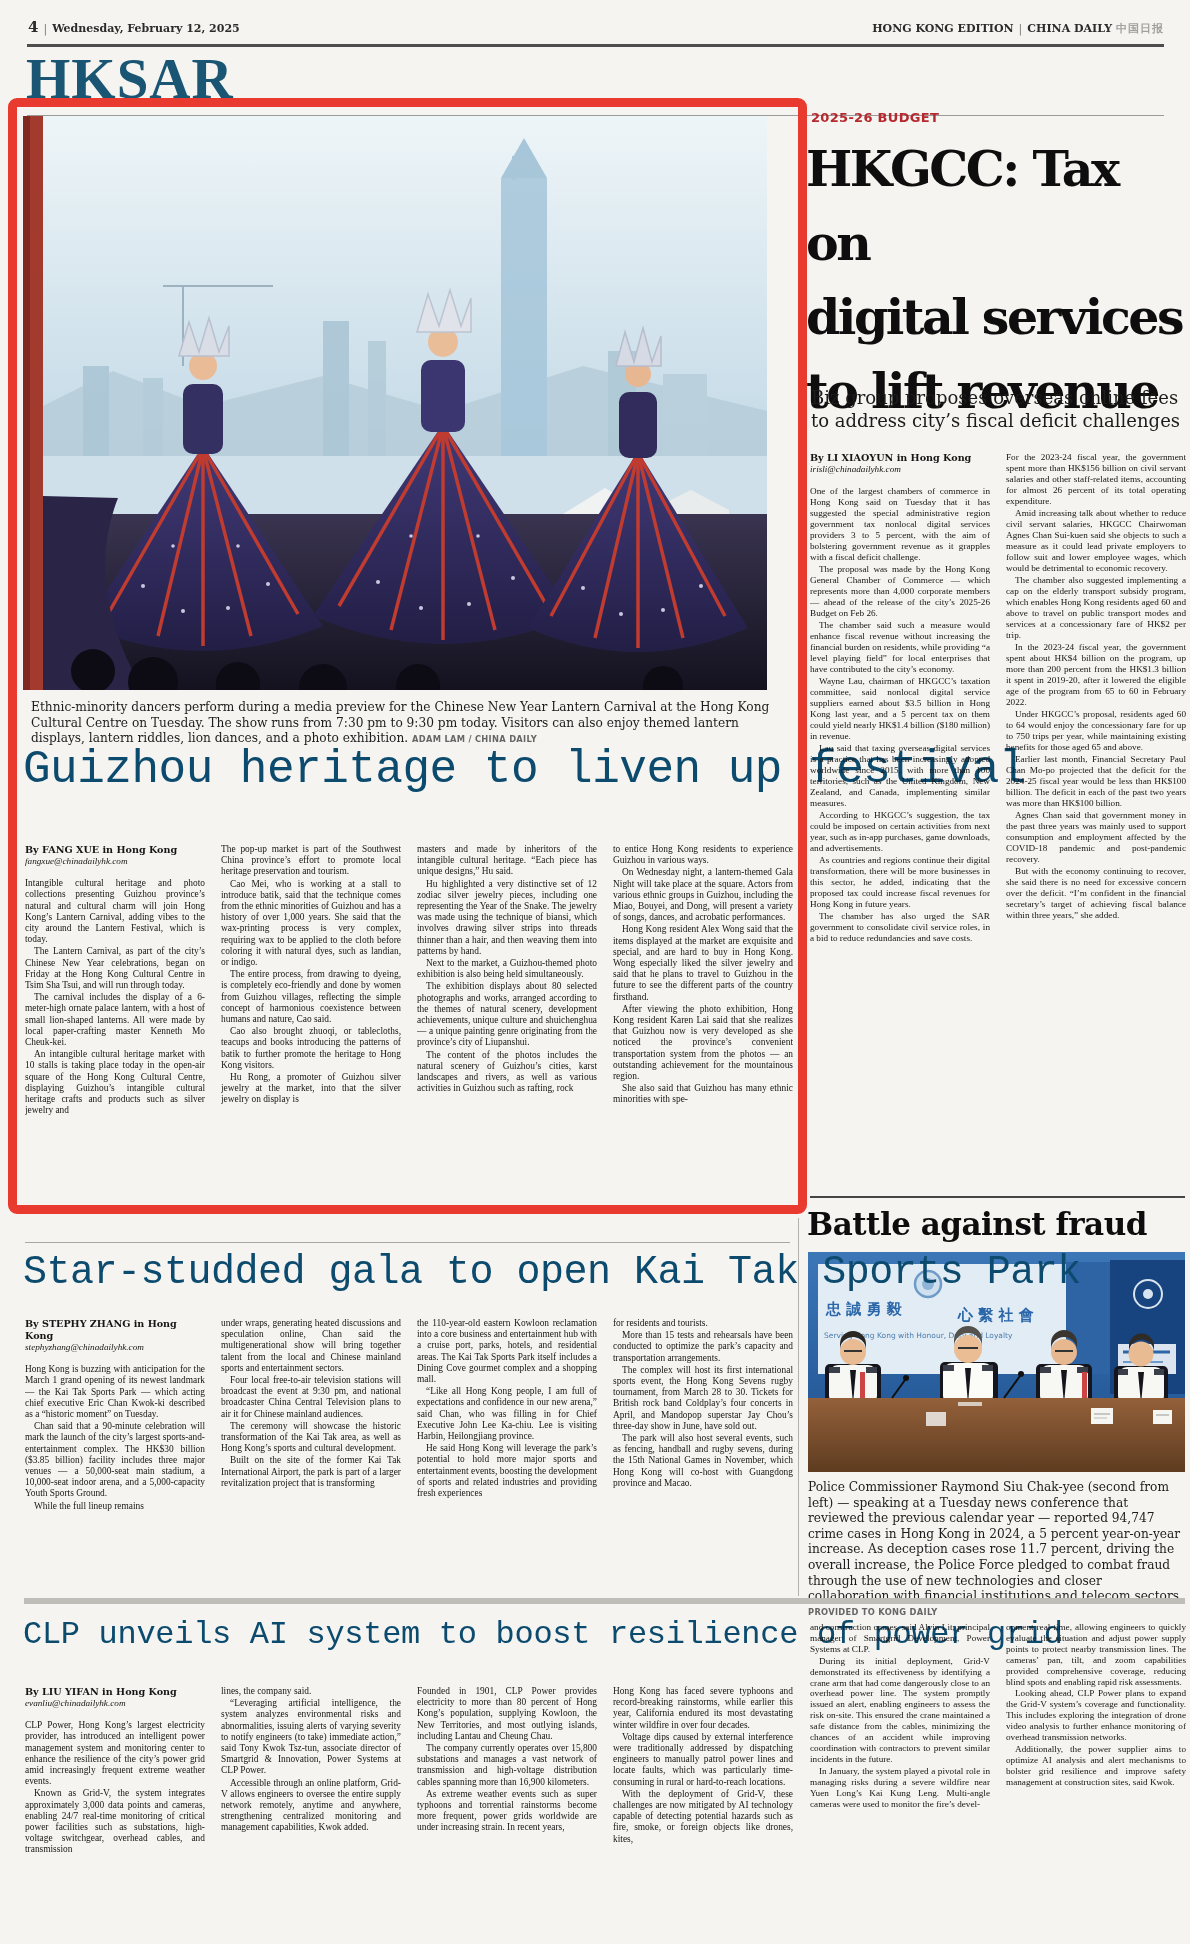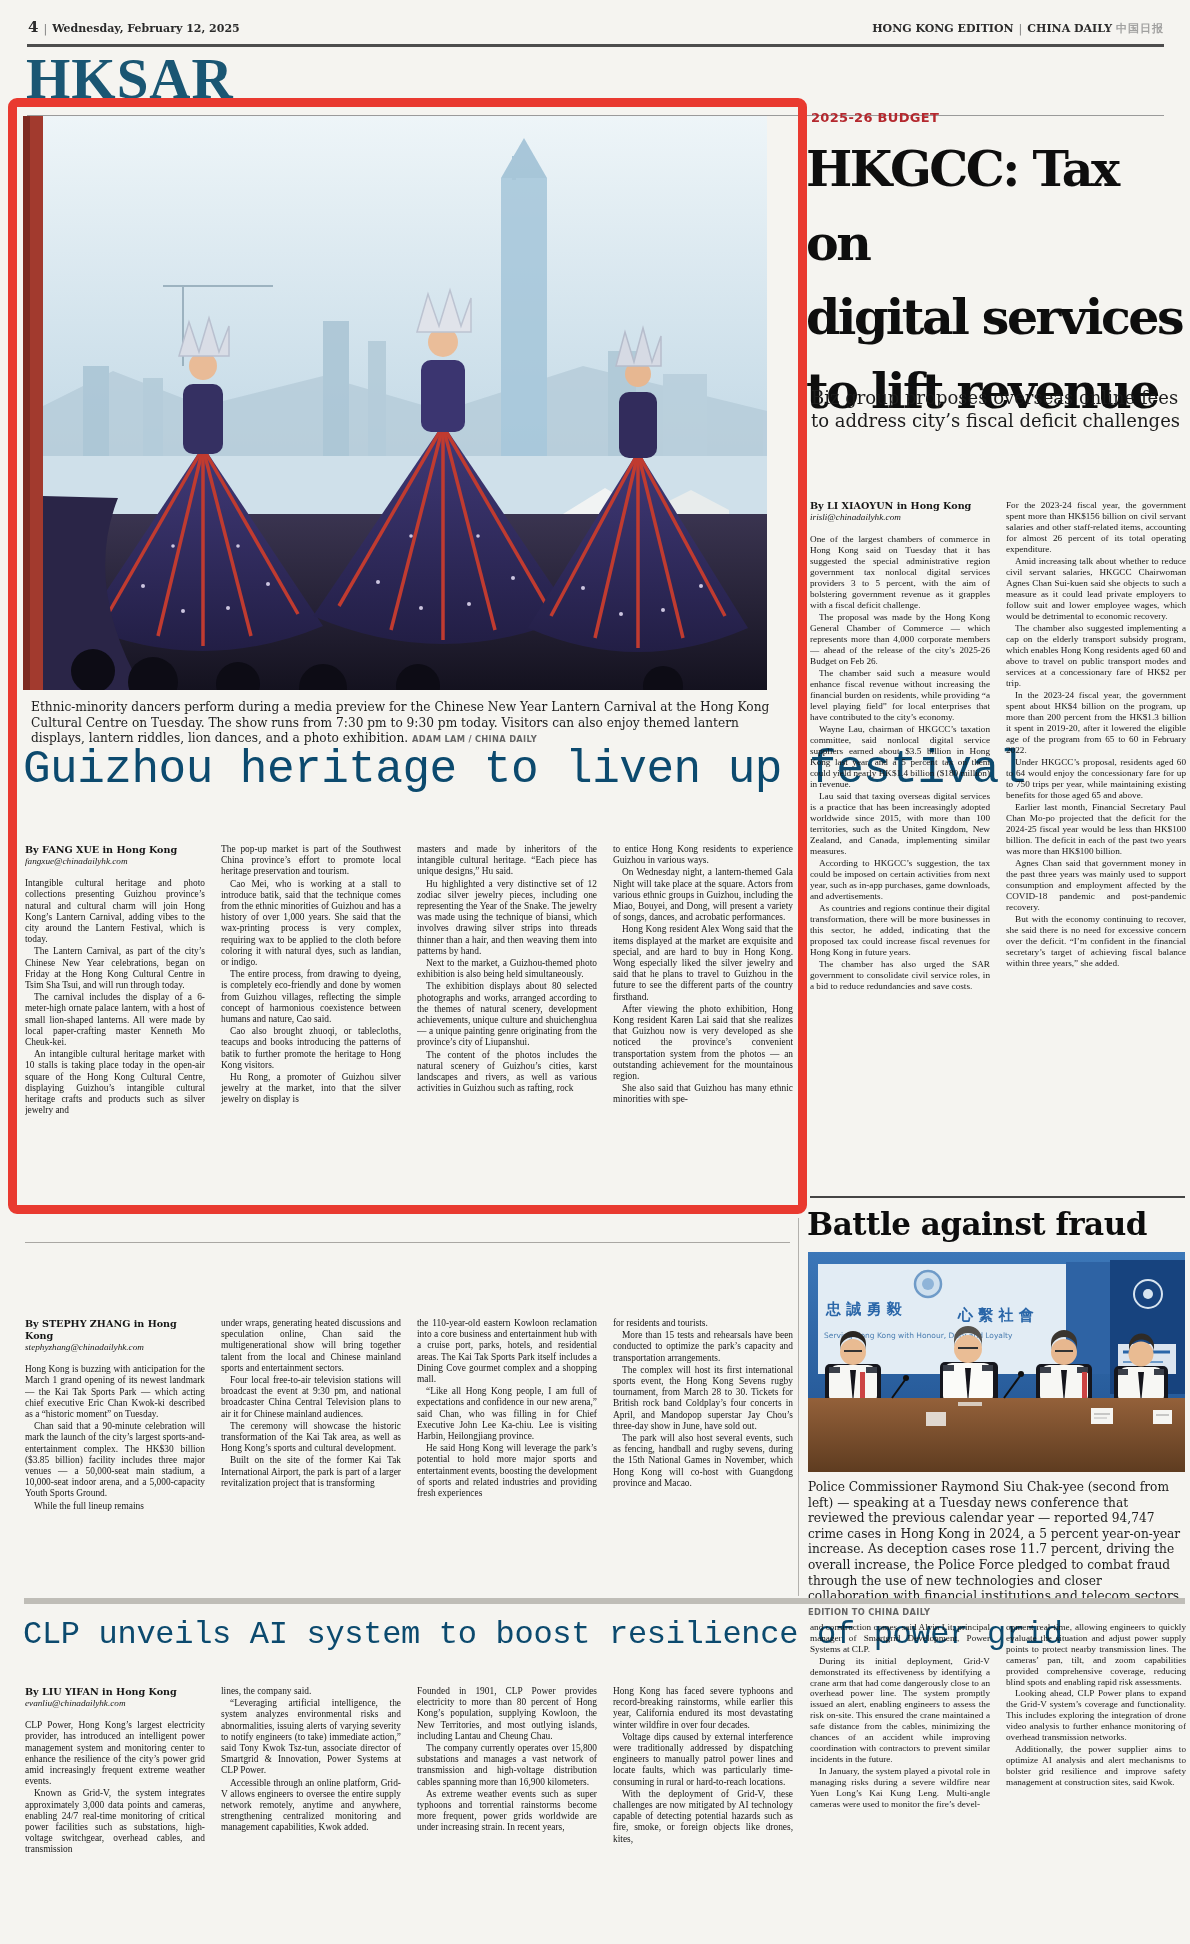--- a/index.html
+++ b/index.html
@@ -26,21 +26,21 @@
   .lead-photo{position:absolute;left:23px;top:116px;width:744px;height:574px;overflow:hidden;background:#cfe0ea;}
   .caption{position:absolute;font-family:"DejaVu Serif",serif;font-size:12.2px;line-height:15.6px;color:#1d1d1d;text-align:left;}
   .credit{font-family:"DejaVu Sans",sans-serif;font-size:8.3px;font-weight:bold;color:#666;letter-spacing:.3px;}
   .hairline-h{position:absolute;border-top:1px solid #a9a7a3;}
   .hairline-v{position:absolute;border-left:1px solid #b3b1ad;}
   .graybar{position:absolute;height:6px;background:#bfbdb7;}
   
   .kicker{position:absolute;left:811px;top:110px;font-family:"DejaVu Sans",sans-serif;font-weight:bold;font-size:13px;color:#b4282e;letter-spacing:.3px;}
   .hk-headline{position:absolute;left:806px;top:132px;width:382px;font-family:"DejaVu Serif",serif;font-weight:bold;font-size:49px;line-height:74px;letter-spacing:-2.5px;color:#0e0e0e;}
   .subhead{position:absolute;left:811px;top:386px;width:374px;font-family:"DejaVu Serif",serif;font-size:18px;line-height:23px;color:#1c1c1c;}
-  .hk-cols .col{font-size:9.2px;line-height:11px;margin-top:48px;}
+  .hk-cols .col{font-size:9.2px;line-height:11px;}
   
   .fraud-rule{position:absolute;left:810px;top:1196px;width:375px;border-top:2px solid #454545;}
   .fraud-headline{position:absolute;left:807px;top:1206px;font-family:"DejaVu Serif",serif;font-weight:bold;font-size:31px;color:#0d0d0d;letter-spacing:-0.5px;}
   .police-photo{position:absolute;left:808px;top:1252px;width:377px;height:220px;overflow:hidden;background:#24558f;}
 </style>
 </head>
 <body>
 
 <div class="page">
 
@@ -333,26 +333,27 @@
         <line x1="196" y1="146" x2="212" y2="124" stroke="#101010" stroke-width="2"></line>
           <circle cx="213" cy="122" r="3" fill="#101010"></circle>
         <line x1="84" y1="146" x2="97" y2="128" stroke="#101010" stroke-width="2"></line>
           <circle cx="98" cy="126" r="3" fill="#101010"></circle>
         <rect x="150" y="150" width="24" height="4" fill="#e8e6e0" opacity=".8"></rect>
       </g>
     </svg>
   </div>
   <div class="caption" style="left:808px;top:1480px;width:377px;">
     <span>Police Commissioner Raymond Siu Chak-yee (second from left) — speaking at a Tuesday news conference that reviewed the previous calendar year — reported 94,747 crime cases in Hong Kong in 2024, a 5 percent year-on-year increase. As deception cases rose 11.7 percent, driving the overall increase, the Police Force pledged to combat fraud through the use of new technologies and closer collaboration with financial institutions and telecom sectors.</span>
-    <div class="credit">EDITION TO CHINA DAILY</div>
+    <div class="credit">PROVIDED TO KONG DAILY</div>
   </div>
 
   <div class="hairline-h" style="left:25px;top:1242px;width:765px;"></div>
   <div class="hairline-v" style="left:798px;top:1218px;height:378px;"></div>
 
+  <div class="headline" style="left:23px;top:1252px;font-size:40px;">Star-studded gala to open Kai Tak Sports Park</div>
   <div class="cols" style="left:25px;top:1318px;height:278px;">
     <div class="col" style="height:278px;">
       <div class="byline">By STEPHY ZHANG in Hong Kong</div>
       <div class="bemail">stephyzhang@chinadailyhk.com</div>
       <div>
           <p>Hong Kong is buzzing with anticipation for the March 1 grand opening of its newest landmark — the Kai Tak Sports Park — which acting chief executive Eric Chan Kwok-ki described as a “historic moment” on Tuesday.</p>
           <p>Chan said that a 90-minute celebration will mark the launch of the city’s largest sports-and-entertainment complex. The HK$30 billion ($3.85 billion) facility includes three major venues — a 50,000-seat main stadium, a 10,000-seat indoor arena, and a 5,000-capacity Youth Sports Ground.</p>
           <p>While the full lineup remains</p>
         </div>
     </div>

